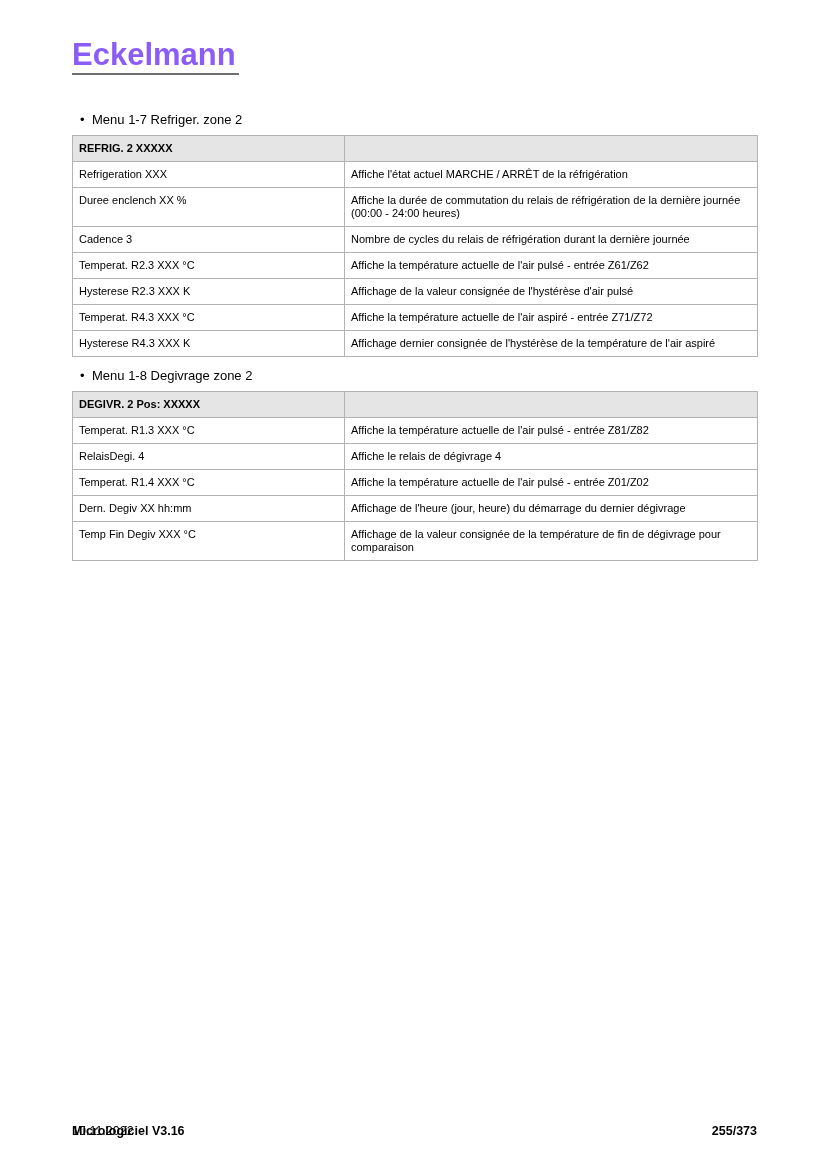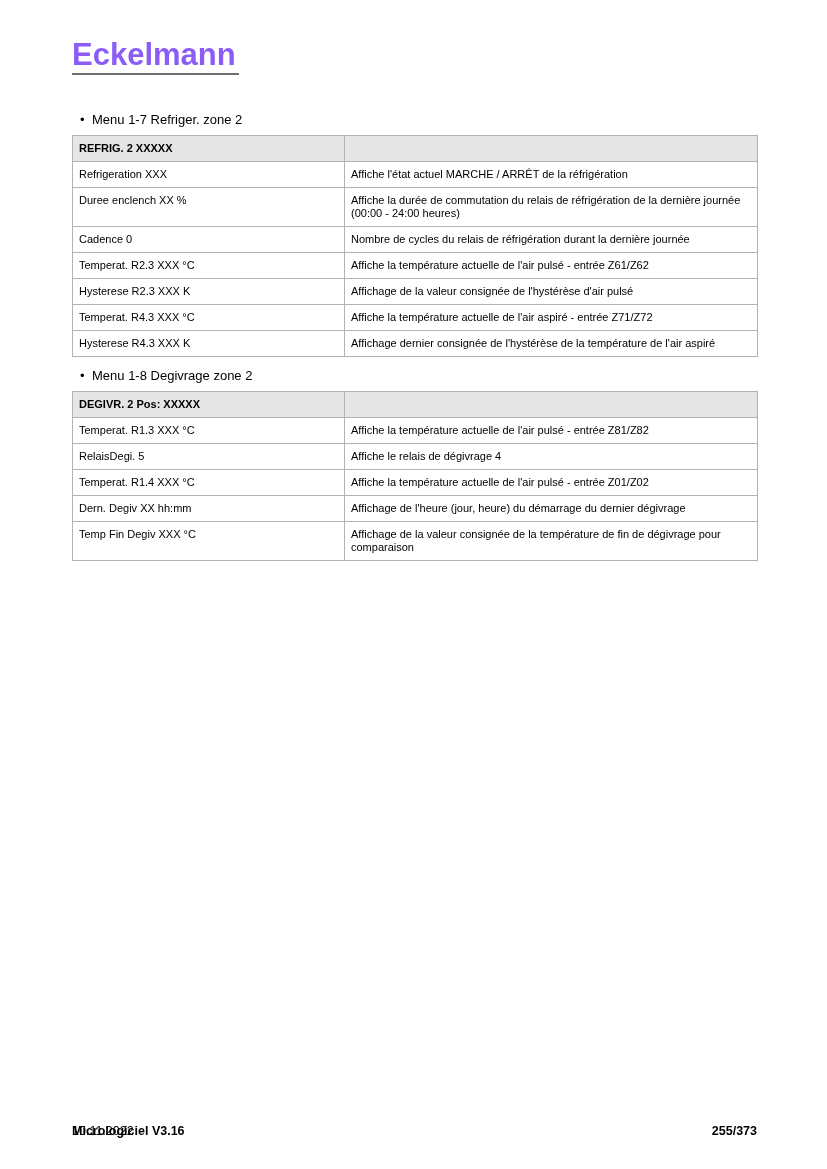--- a/index.html
+++ b/index.html
@@ -91,21 +91,21 @@
       <tbody>
         <tr>
           <td>Refrigeration XXX</td>
           <td>Affiche l'état actuel MARCHE / ARRÊT de la réfrigération</td>
         </tr>
         <tr>
           <td>Duree enclench XX %</td>
           <td>Affiche la durée de commutation du relais de réfrigération de la dernière journée (00:00 - 24:00 heures)</td>
         </tr>
         <tr>
-          <td>Cadence 0</td>
+          <td>Cadence 3</td>
           <td>Nombre de cycles du relais de réfrigération durant la dernière journée</td>
         </tr>
         <tr>
           <td>Temperat. R2.3 XXX °C</td>
           <td>Affiche la température actuelle de l'air pulsé - entrée Z61/Z62</td>
         </tr>
         <tr>
           <td>Hysterese R2.3 XXX K</td>
           <td>Affichage de la valeur consignée de l'hystérèse d'air pulsé</td>
         </tr>
@@ -135,21 +135,21 @@
           <th>DEGIVR. 2 Pos: XXXXX</th>
           <th></th>
         </tr>
       </thead>
       <tbody>
         <tr>
           <td>Temperat. R1.3 XXX °C</td>
           <td>Affiche la température actuelle de l'air pulsé - entrée Z81/Z82</td>
         </tr>
         <tr>
-          <td>RelaisDegi. 5</td>
+          <td>RelaisDegi. 4</td>
           <td>Affiche le relais de dégivrage 4</td>
         </tr>
         <tr>
           <td>Temperat. R1.4 XXX °C</td>
           <td>Affiche la température actuelle de l'air pulsé - entrée Z01/Z02</td>
         </tr>
         <tr>
           <td>Dern. Degiv XX hh:mm</td>
           <td>Affichage de l'heure (jour, heure) du démarrage du dernier dégivrage</td>
         </tr>

